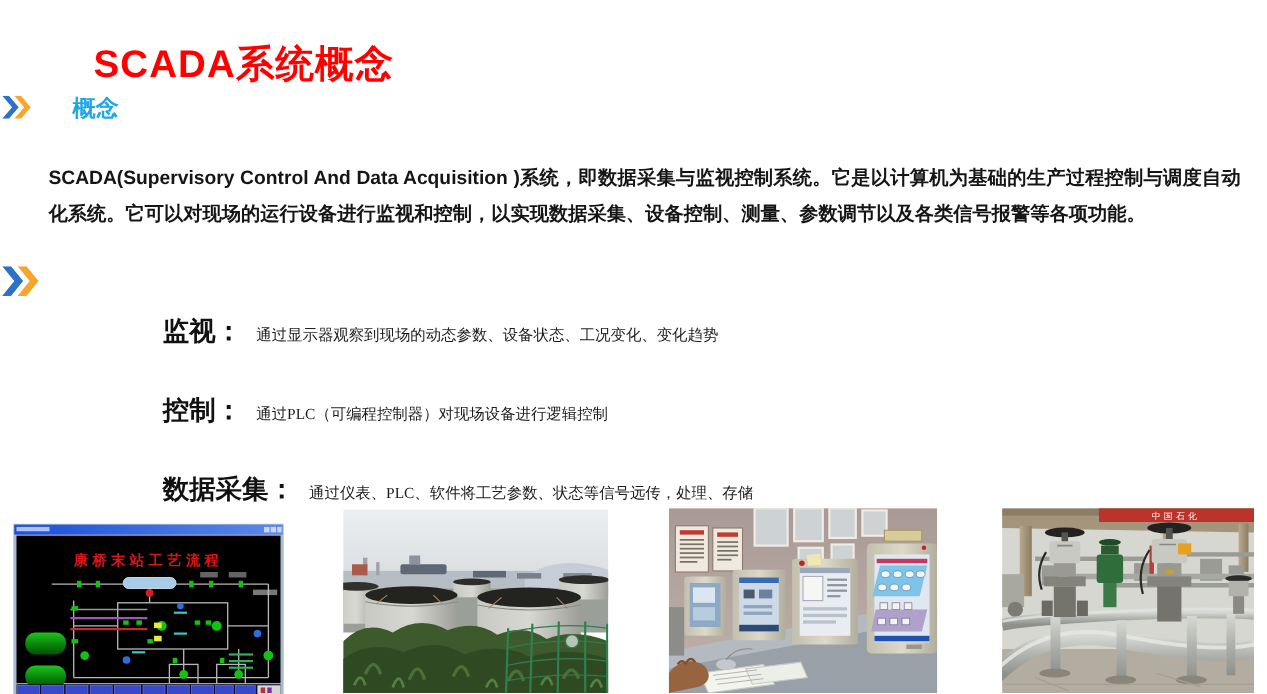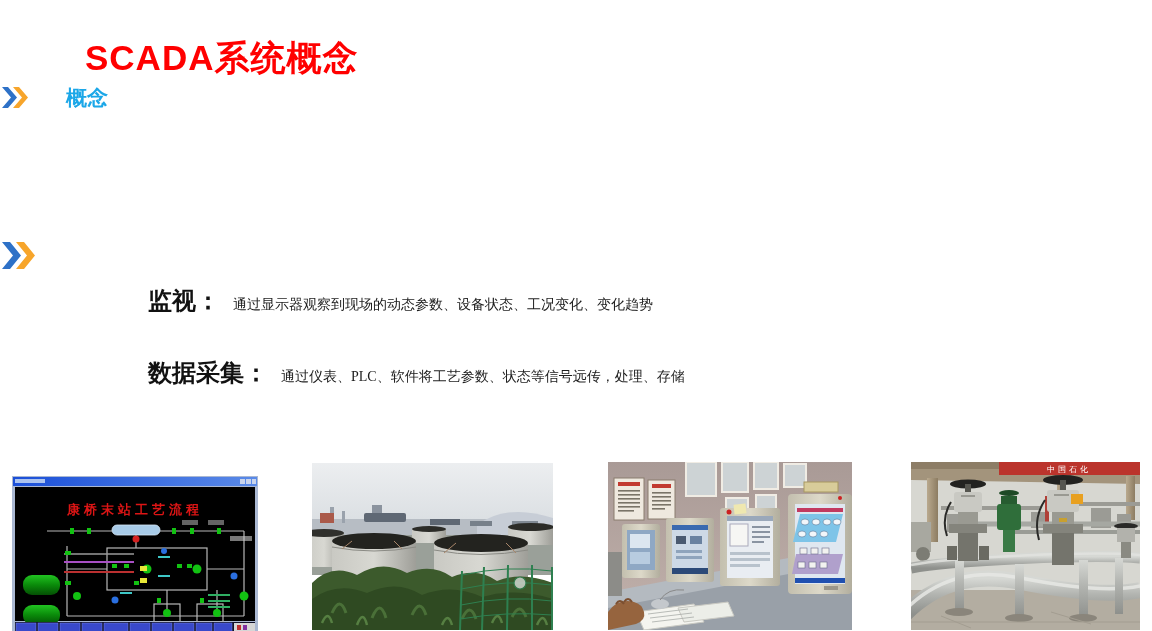--- a/index.html
+++ b/index.html
@@ -42,30 +42,35 @@
 
   <h1 class="slide-title">SCADA系统概念</h1>
 
   <svg class="chevrons chev-1" width="30" height="21" viewBox="0 0 30 21">
     <polygon points="0,0 6,0 15,10.5 6,21 0,21 9,10.5" fill="#2e71c7"></polygon>
     <polygon points="11,0 17,0 26,10.5 17,21 11,21 20,10.5" fill="#f7a52b"></polygon>
   </svg>
 
   <div class="section-heading">概念</div>
 
+  <p class="concept-paragraph">SCADA(Supervisory Control And Data Acquisition )系统，即数据采集与监视控制系统。它是以计算机为基础的生产过程控制与调度自动化系统。它可以对现场的运行设备进行监视和控制，以实现数据采集、设备控制、测量、参数调节以及各类信号报警等各项功能。</p>
 
   <svg class="chevrons chev-2" width="38" height="27" viewBox="0 0 38 27">
     <polygon points="0,0 8,0 19,13.5 8,27 0,27 11,13.5" fill="#2e71c7"></polygon>
     <polygon points="14,0 22,0 33,13.5 22,27 14,27 25,13.5" fill="#f7a52b"></polygon>
   </svg>
 
   <div class="def-list">
     <div class="def-row">
       <span class="def-term">监视：</span>
       <span class="def-desc">通过显示器观察到现场的动态参数、设备状态、工况变化、变化趋势</span>
+    </div>
+    <div class="def-row">
+      <span class="def-term">控制：</span>
+      <span class="def-desc">通过PLC（可编程控制器）对现场设备进行逻辑控制</span>
     </div>
     <div class="def-row">
       <span class="def-term">数据采集：</span>
       <span class="def-desc">通过仪表、PLC、软件将工艺参数、状态等信号远传，处理、存储</span>
     </div>
   </div>
 
   <figure class="photo photo-1">
     <svg width="246" height="166" viewBox="0 0 246 166">
       <defs>

